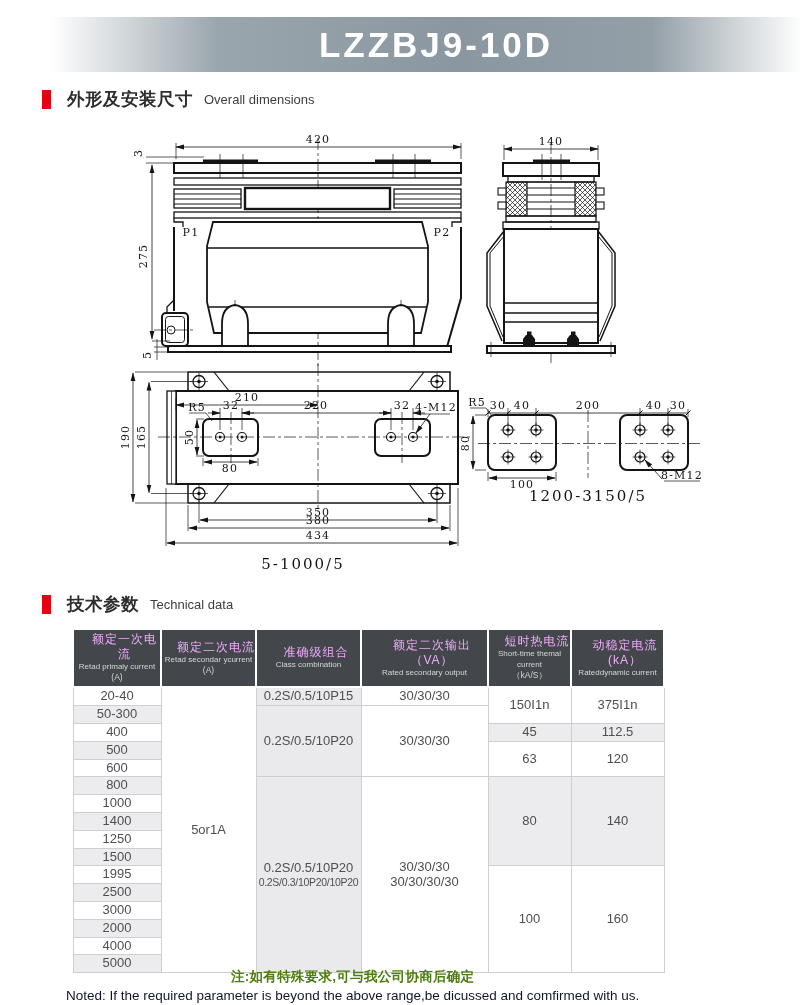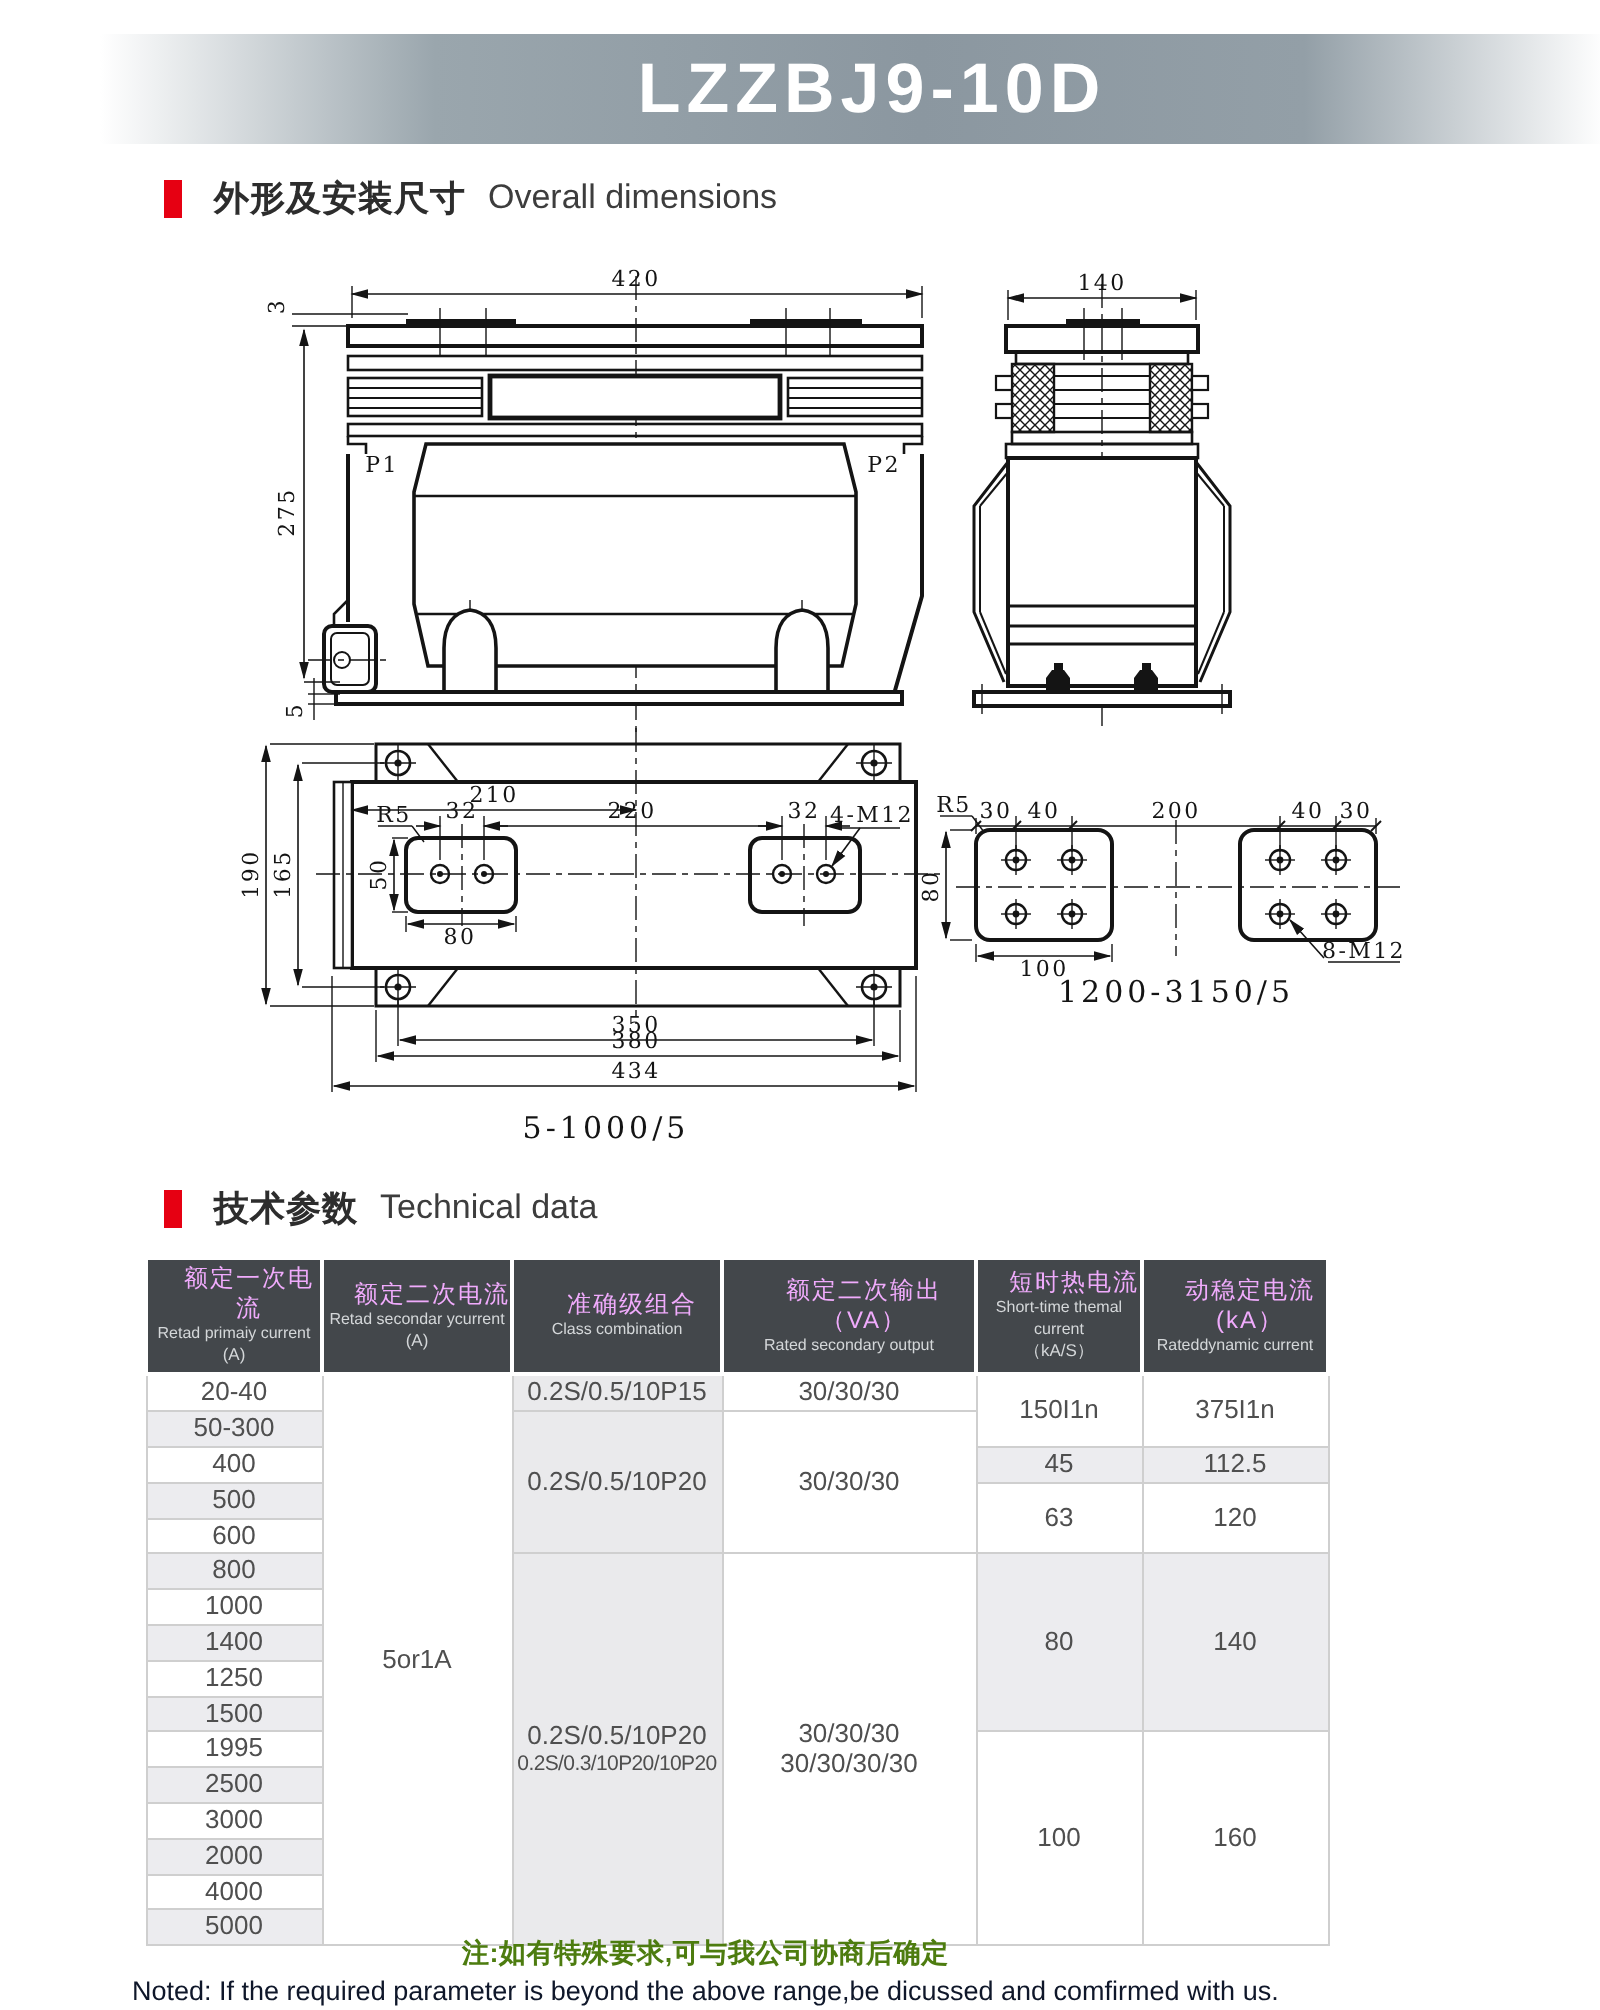--- a/index.html
+++ b/index.html
@@ -10,24 +10,24 @@
   
   .titlebar{
     position:absolute;top:17px;left:0;width:800px;height:55px;
     background:linear-gradient(90deg,#ffffff 6%,#9aa6ad 26%,#8b97a0 55%,#939fa7 78%,#ffffff 96%);
     display:flex;align-items:center;justify-content:center;padding-left:36px;
   }
   .titlebar .t{
     color:#ffffff;font-weight:bold;font-size:35px;letter-spacing:3px;
   }
   
-  .sec{position:absolute;left:42px;display:flex;align-items:center;margin-left:40px;}
+  .sec{position:absolute;left:42px;display:flex;align-items:center;}
   .sec .mark{width:9px;height:19px;background:#e60012;margin-right:16px;flex:none;}
   .sec .zh{font-size:17.5px;font-weight:bold;color:#2d2d2d;letter-spacing:.5px;}
-  .sec .en{font-size:17px;color:#3d3d3d;margin-left:11px;}
+  .sec .en{font-size:13px;color:#3d3d3d;margin-left:11px;}
   
   .draw{position:absolute;top:118px;left:0;}
   .draw .ln{stroke:#141414;fill:none;}
   .draw .fw{fill:#ffffff;stroke:#141414;}
   .draw .blk{fill:#141414;stroke:none;}
   .draw .cl{stroke:#141414;stroke-width:.7;fill:none;stroke-dasharray:12 3 3 3;}
   .draw .dl{stroke:#141414;stroke-width:.8;fill:none;}
   .draw .xl{stroke:#141414;stroke-width:.7;fill:none;}
   .draw text{font-family:"DejaVu Serif",serif;font-size:11px;fill:#141414;text-anchor:middle;letter-spacing:1.2px;}
   .draw text.cap{font-size:15px;letter-spacing:2px;}

